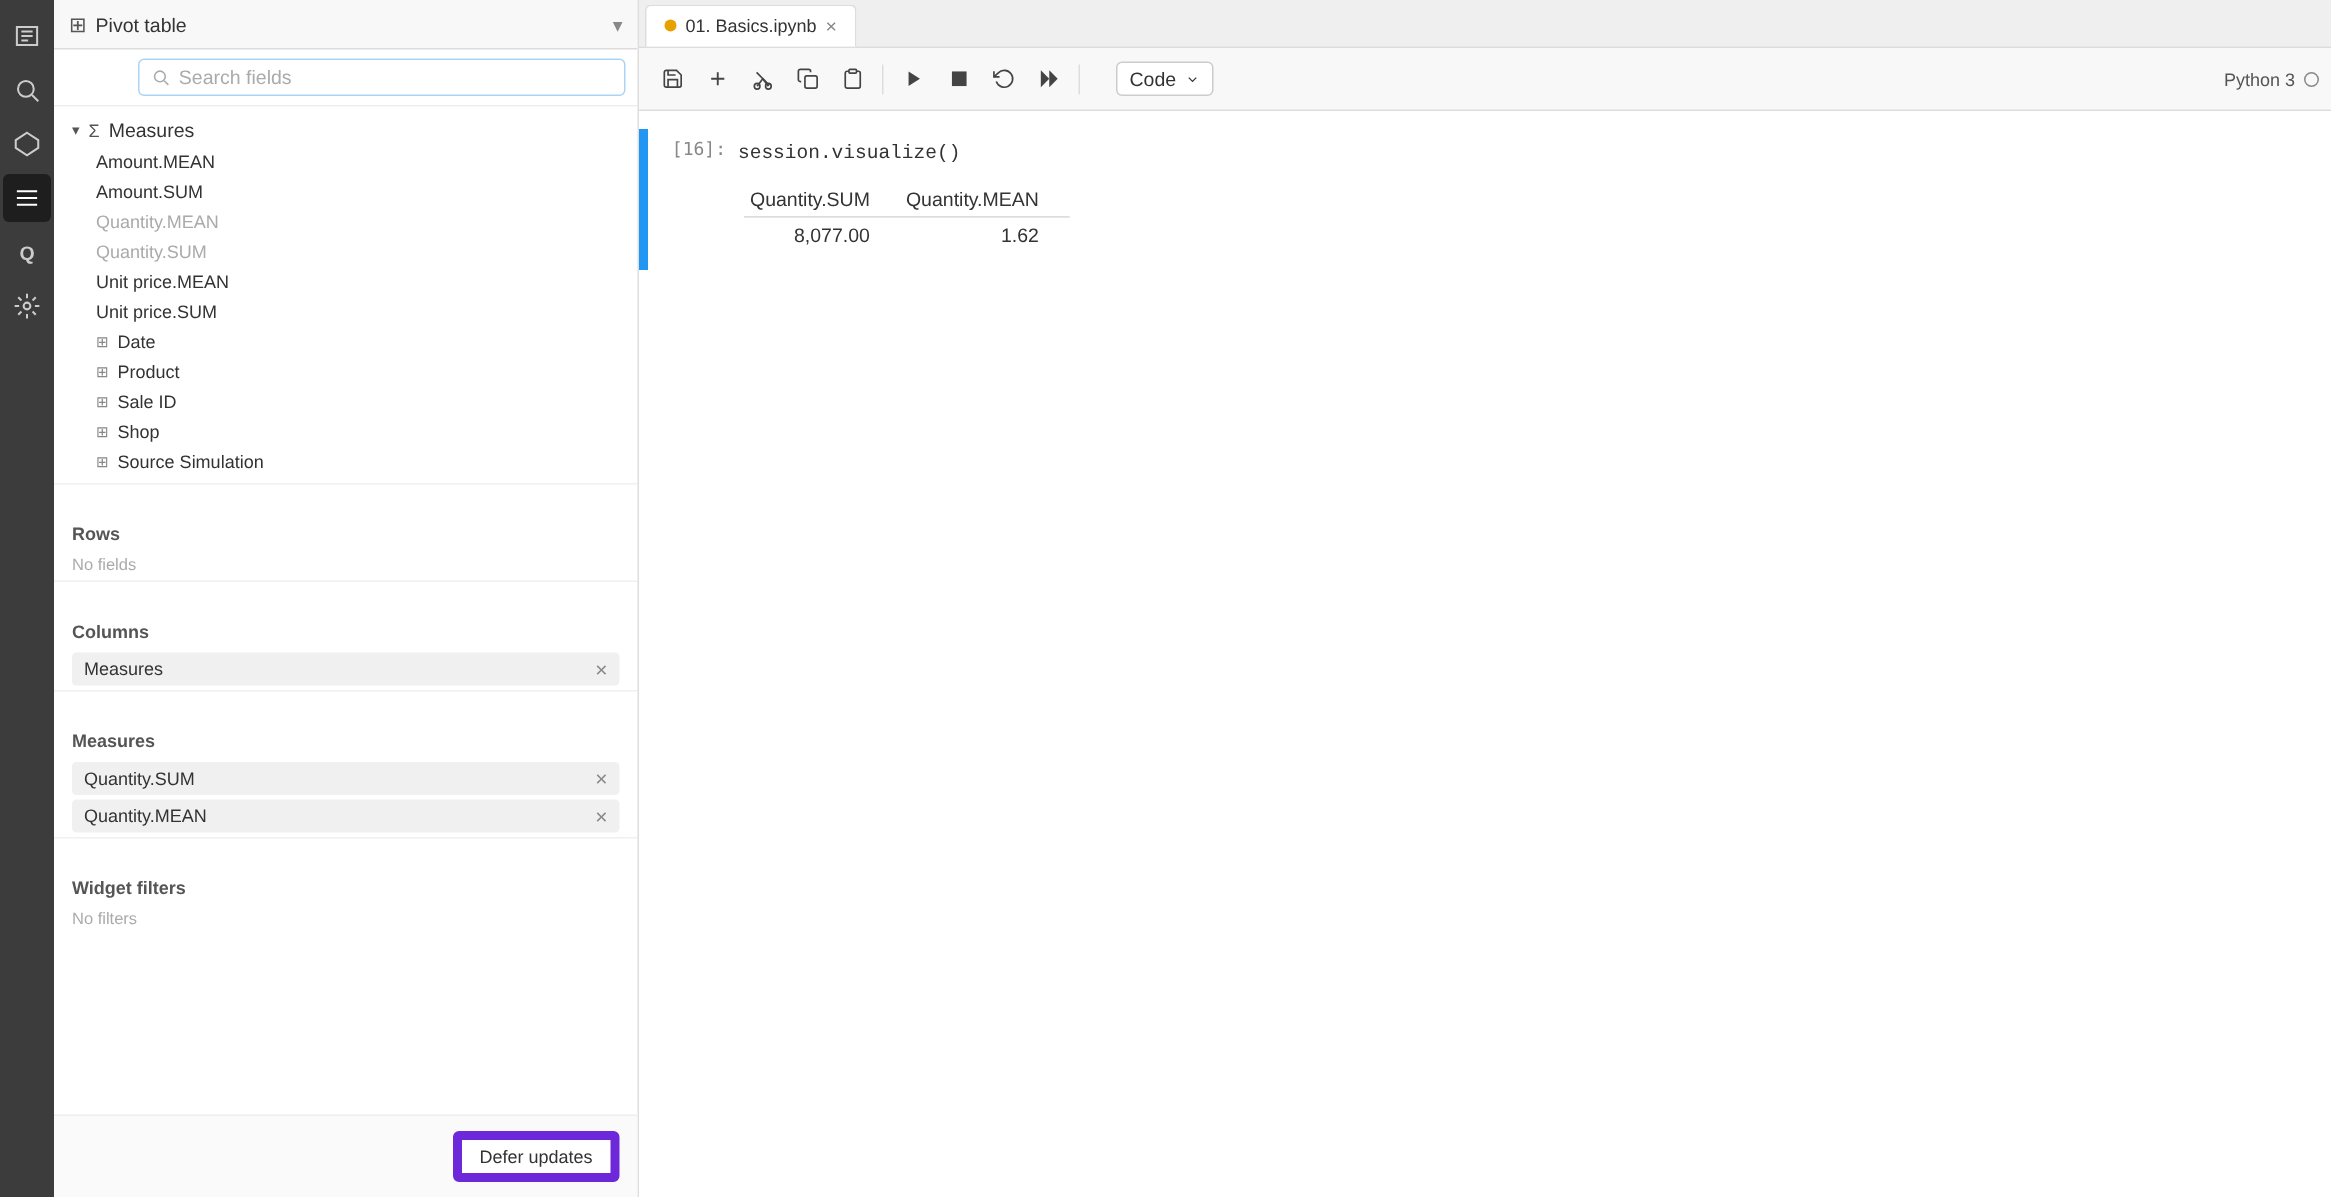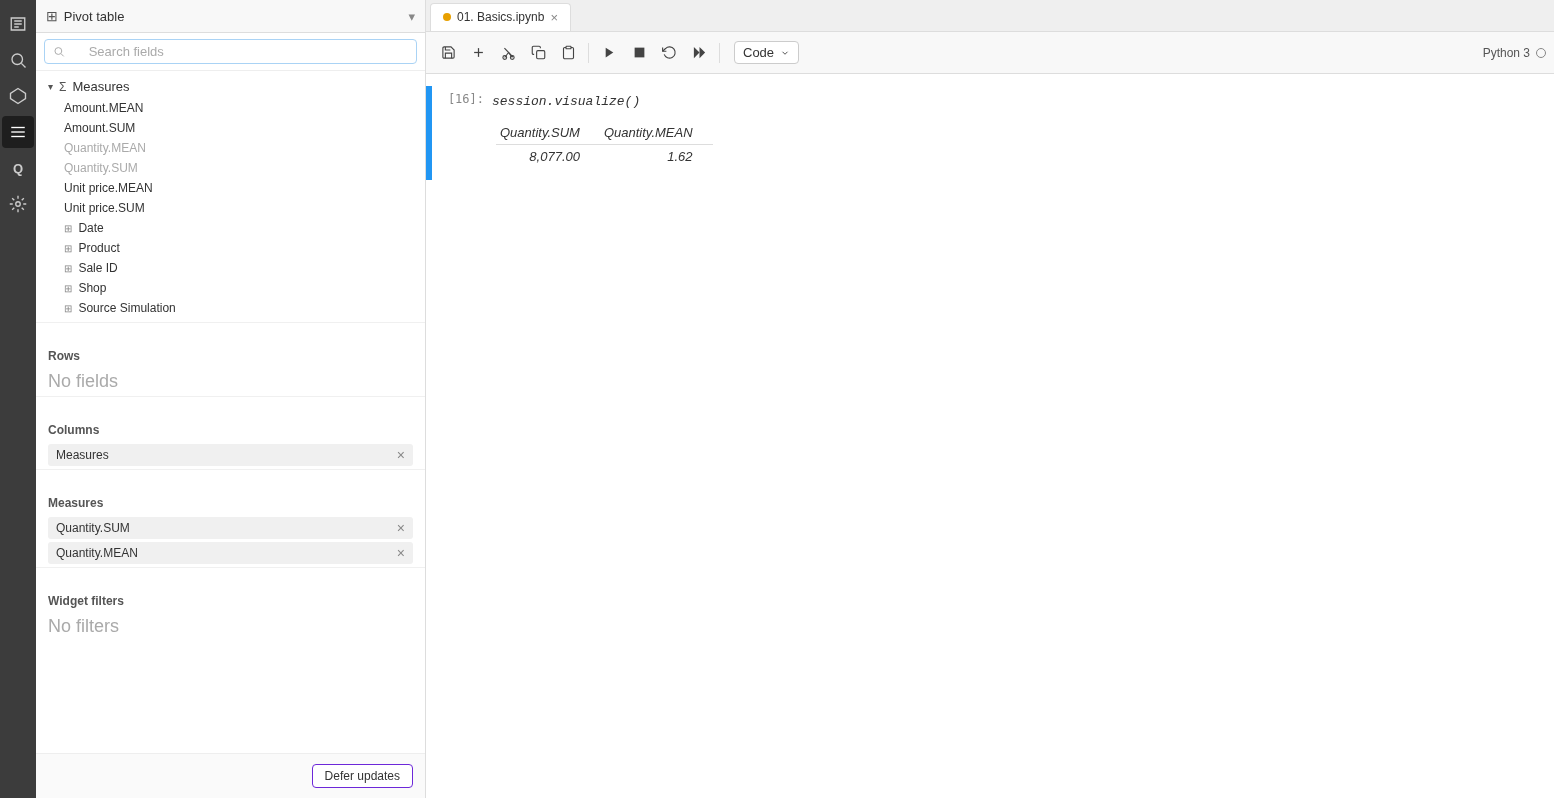--- a/index.html
+++ b/index.html
@@ -63,21 +63,22 @@
       padding: 6px 8px;
       border-bottom: 1px solid #eee;
     }
     .search-input-wrapper {
       display: flex;
       align-items: center;
       border: 1px solid #aad3f5;
       border-radius: 4px;
       padding: 4px 8px;
       background: #fff;
-      gap: 24px;
+      gap: 6px;
+      margin-left: 48px;
     }
     .search-input-wrapper input {
       border: none;
       outline: none;
       font-size: 13px;
       width: 100%;
       color: #333;
     }
     .search-input-wrapper input::placeholder { color: #aaa; }
 
@@ -122,21 +123,21 @@
     .section-label {
       padding: 26px 12px 4px 12px;
       font-size: 12px;
       font-weight: 600;
       color: #555;
       border-top: 1px solid #f0f0f0;
     }
 
     .section-content {
       padding: 4px 12px;
-      font-size: 18px;
+      font-size: 11px;
       color: #aaa;
     }
 
     
     .tag-chip {
       display: flex;
       align-items: center;
       justify-content: space-between;
       background: #f0f0f0;
       border-radius: 3px;
@@ -154,21 +155,21 @@
 
     .defer-btn-row {
       padding: 10px 12px;
       border-top: 1px solid #eee;
       display: flex;
       justify-content: flex-end;
       background: #fafafa;
     }
     .defer-btn {
       padding: 4px 12px;
-      border: 1px solid #6d28d9;
+      border: 6px solid #6d28d9;
       border-radius: 4px;
       background: #fff;
       font-size: 12px;
       cursor: pointer;
       color: #333;
     }
 
     
     .notebook-area {
       flex: 1;
@@ -207,21 +208,21 @@
       display: flex;
       align-items: center;
       border: 1px solid #ccc;
       border-radius: 4px;
       padding: 3px 8px;
       background: #fff;
       cursor: pointer;
       font-size: 13px;
       color: #333;
       gap: 6px;
-      margin-left: 8px;
+      margin-left: 18px;
     }
 
     .python-status {
       margin-left: auto;
       display: flex;
       align-items: center;
       gap: 6px;
       font-size: 12px;
       color: #555;
     }
@@ -294,21 +295,20 @@
       text-align: right;
       padding: 6px 8px;
       font-size: 12px;
       color: #888;
       font-family: monospace;
       flex-shrink: 0;
     }
     .cell-content {
       flex: 1;
       padding: 4px 0;
-      font-style: italic;
     }
     .cell-code {
       font-family: 'Courier New', monospace;
       font-size: 13px;
       color: #333;
       padding: 4px 0;
     }
 
     
     .output-table {

